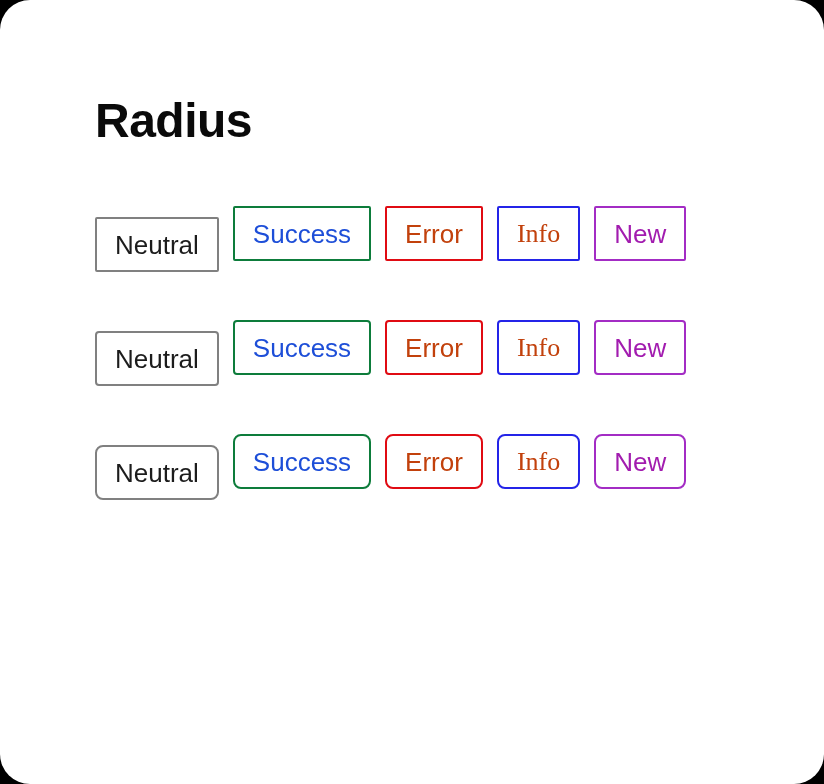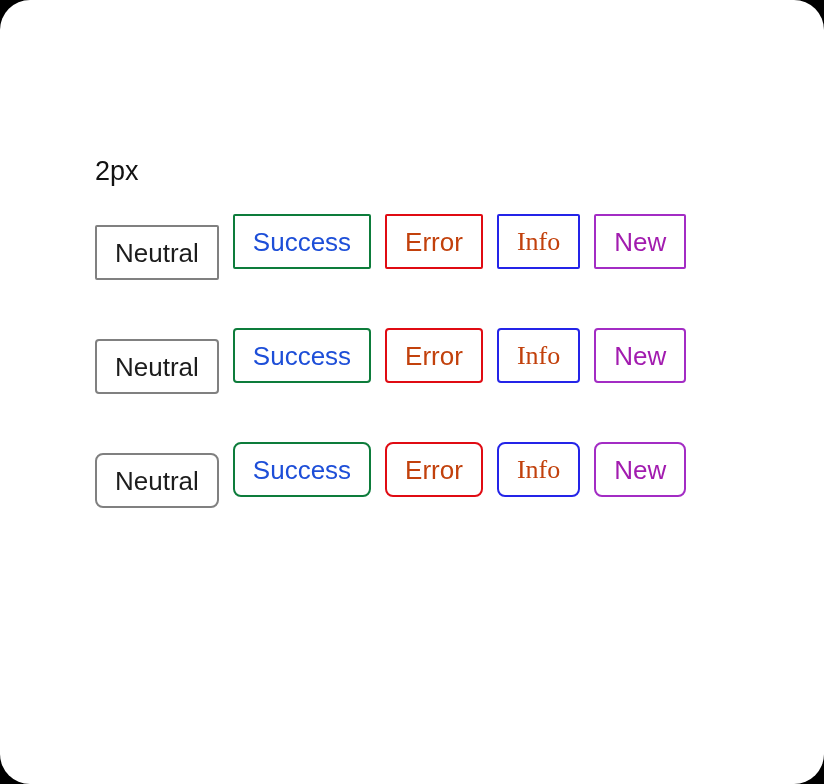--- a/index.html
+++ b/index.html
@@ -96,25 +96,25 @@
   .tone-error   { border-color: #e00b13; color: #c2410c; }
   .tone-info    { border-color: #2424e8; color: #c2410c; font-family: Liberation Serif, serif; }
   .tone-new     { border-color: #a32cc4; color: #a21caf; }
 </style>
 </head>
 <body>
 
 <div class="card">
   <div class="card-inner">
 
+    <h1 class="page-title">Radius</h1>
 
     <div class="sections">
 
       <section class="section r-2">
-        <div class="section-label">2px</div>
         <div class="badge-row">
           <span class="badge tone-neutral">Neutral</span>
           <span class="badge tone-success">Success</span>
           <span class="badge tone-error">Error</span>
           <span class="badge tone-info">Info</span>
           <span class="badge tone-new">New</span>
         </div>
       </section>
 
       <section class="section r-4">

